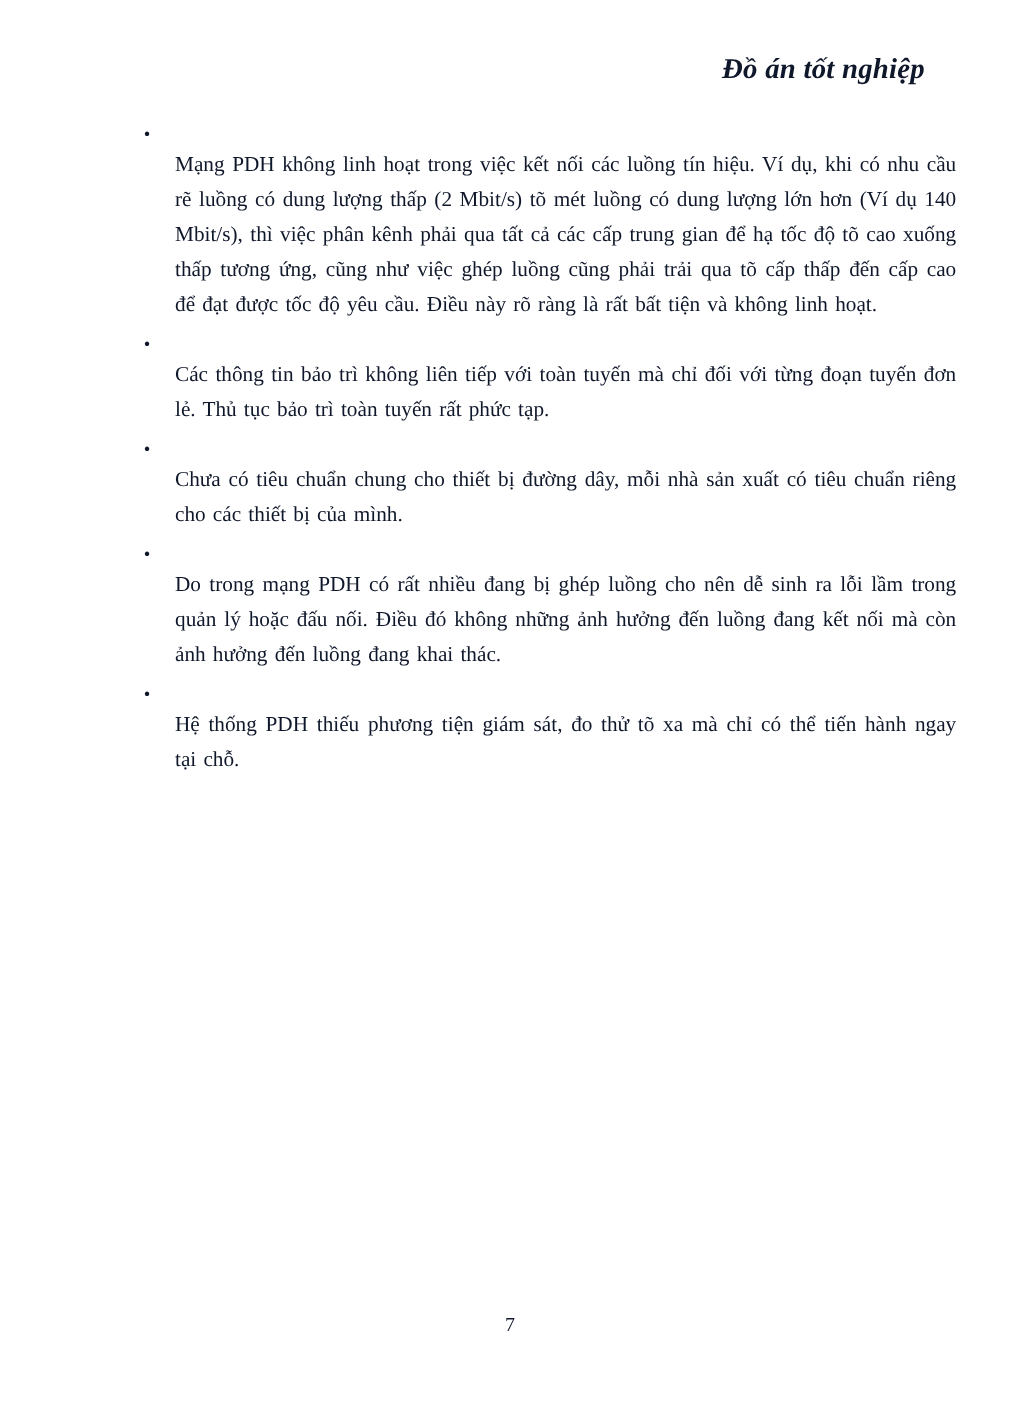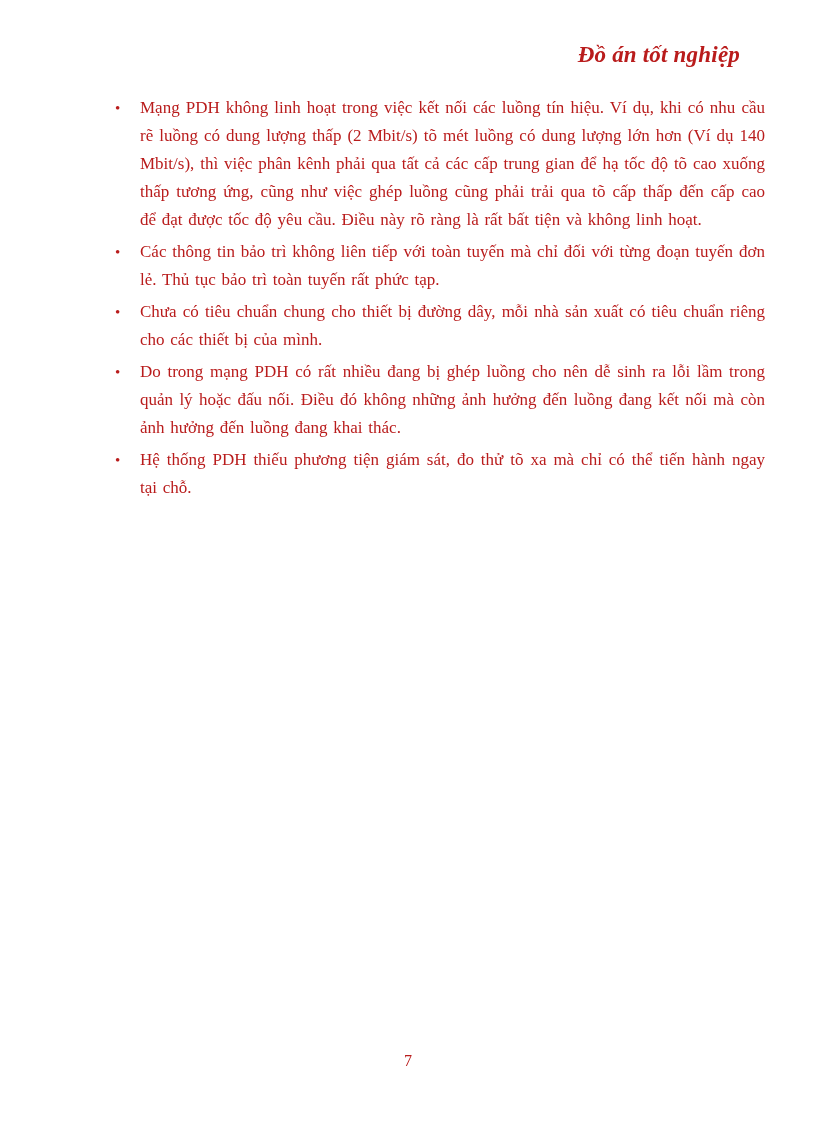--- a/index.html
+++ b/index.html
@@ -3,21 +3,21 @@
 <meta charset="utf-8">
 <style>
   * { margin: 0; padding: 0; box-sizing: border-box; }
   html, body { background: #ffffff; }
   .page {
     position: relative;
     width: 816px;
     height: 1123px;
     background: #ffffff;
     font-family: "Liberation Serif", "DejaVu Serif", serif;
-    color: #b91c1c;
+    color: #0f172a;
     overflow: hidden;
   }
   .doc-header {
     position: absolute;
     top: 42px;
     right: 76px;
     font-size: 23px;
     font-weight: bold;
     font-style: italic;
     letter-spacing: 0.2px;
@@ -41,20 +41,21 @@
     line-height: 28px;
     text-align: left;
     padding-left: 3px;
   }
   .bullet-text {
     flex: 1 1 auto;
     font-size: 17px;
     line-height: 28px;
     text-align: justify;
     word-spacing: 1.5px;
+    margin-top: 24px;
   }
   .page-number {
     position: absolute;
     top: 1050px;
     left: 0;
     width: 100%;
     text-align: center;
     font-size: 16px;
     line-height: 22px;
   }

